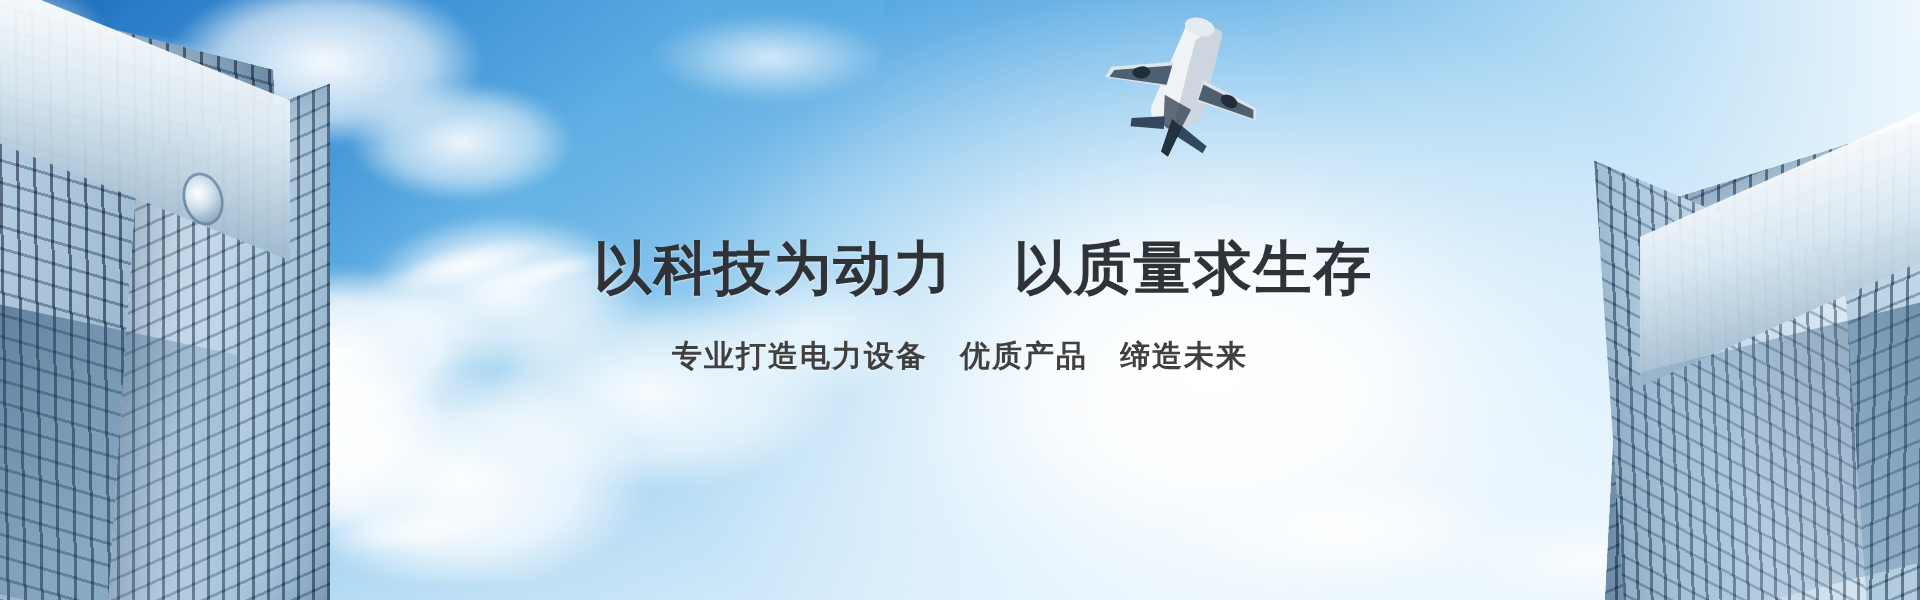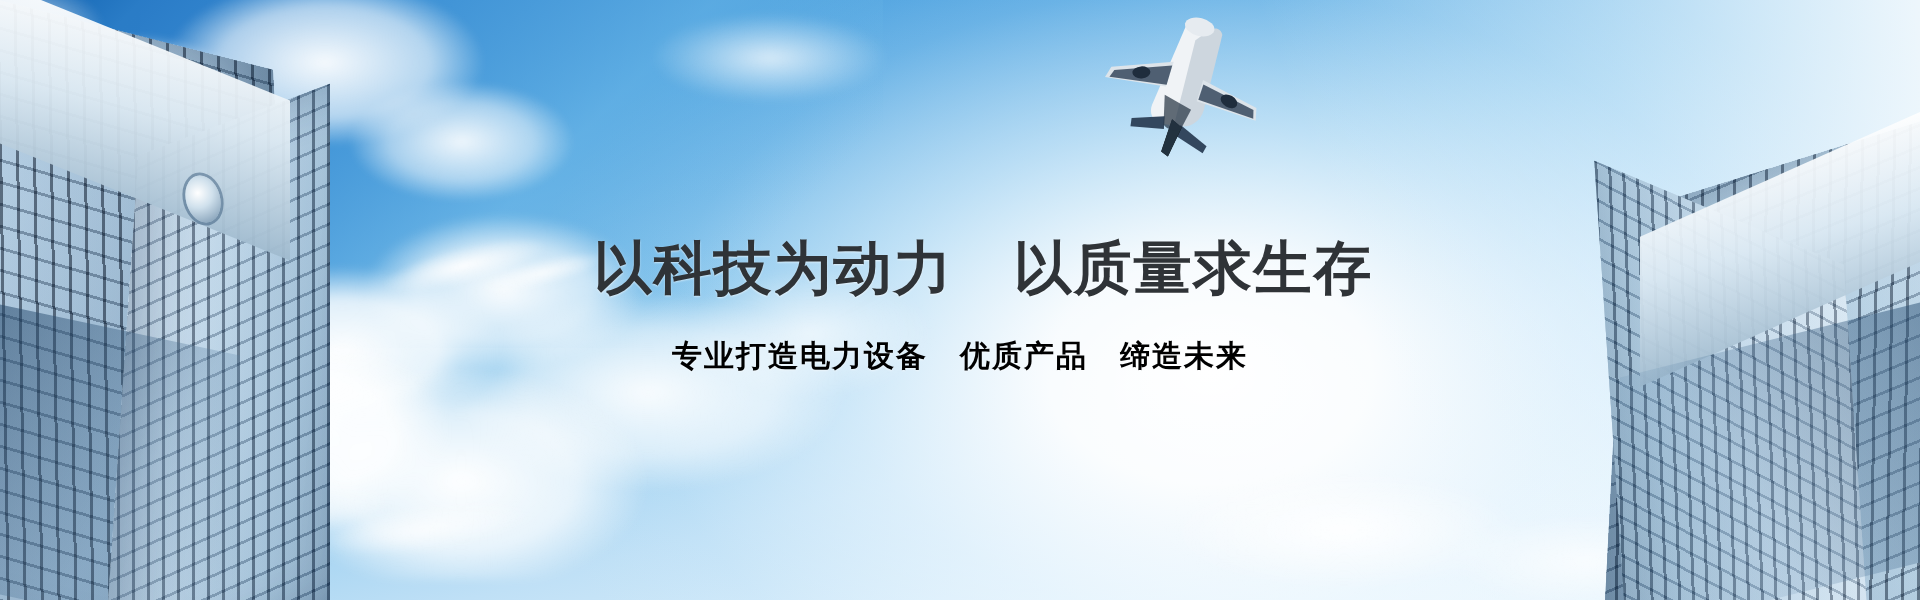--- a/index.html
+++ b/index.html
@@ -179,21 +179,21 @@
     letter-spacing:2px;
     white-space:pre;
     text-shadow:0 1px 2px rgba(255,255,255,0.55);
     margin-left:47px;
   }
   .subhead{
     margin-top:38px;
     font-size:30px;
     line-height:1.2;
     font-weight:700;
-    color:#000000;
+    color:#404040;
     letter-spacing:2px;
     white-space:pre;
     text-shadow:0 1px 2px rgba(255,255,255,0.5);
   }
 </style>
 </head>
 <body>
 
 <div class="banner">
 

